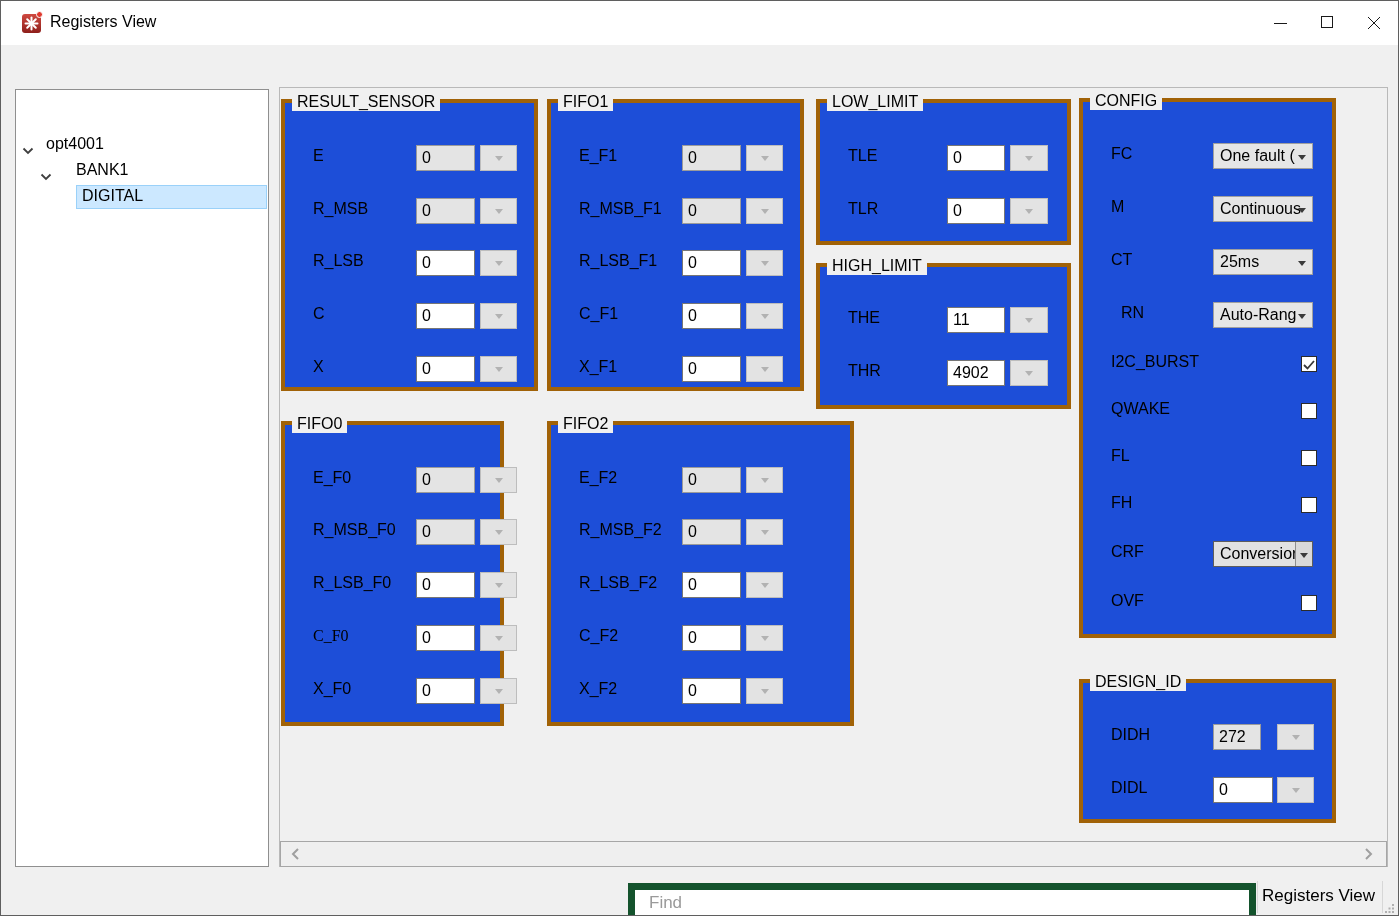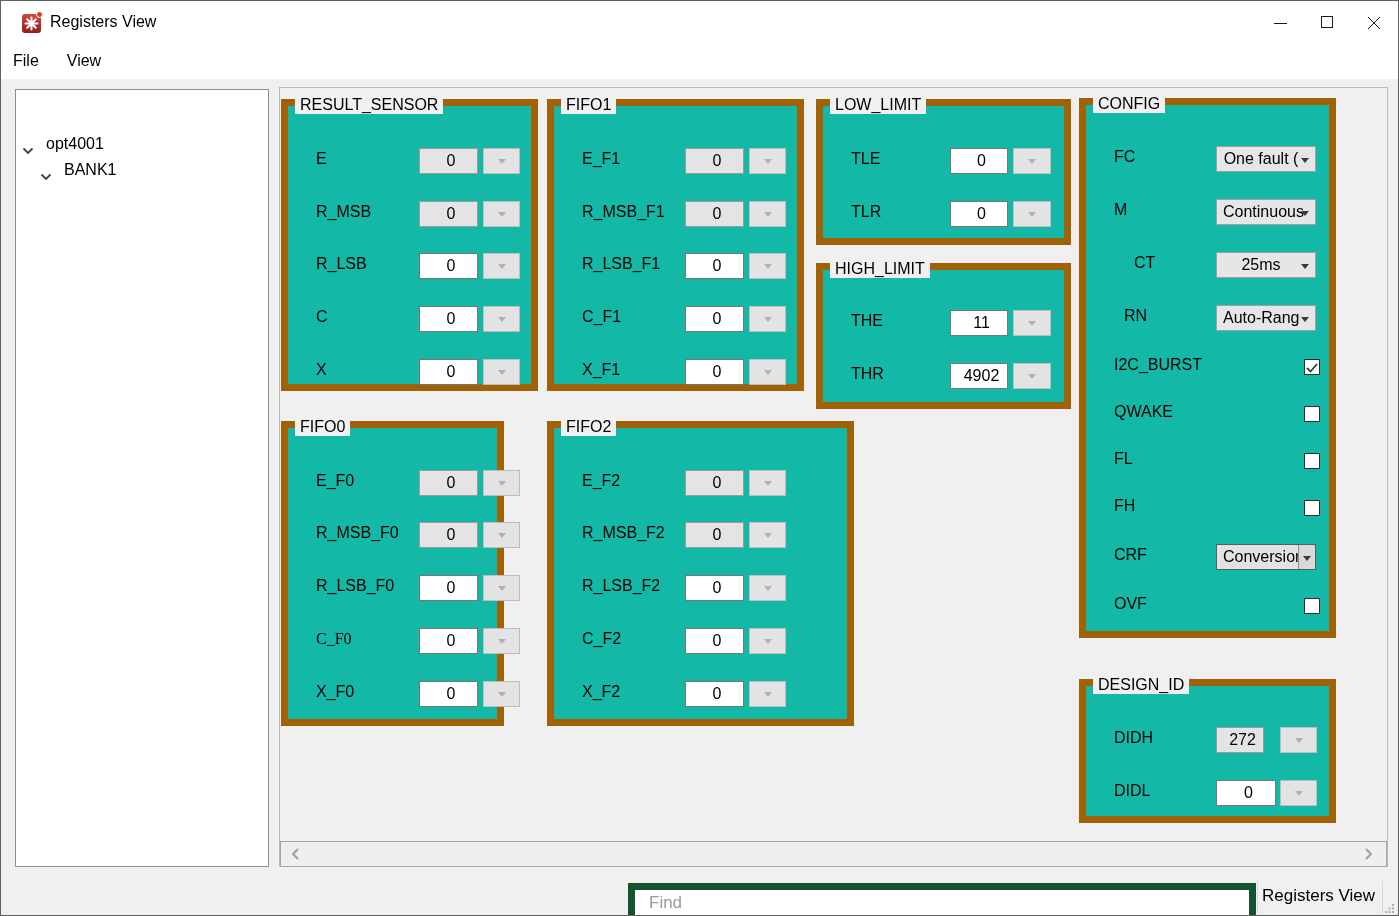--- a/index.html
+++ b/index.html
@@ -28,21 +28,21 @@
   .tree-panel { position:absolute; left:14px; top:88px; width:254px; height:778px;
     background:#ffffff; border:1px solid #8f8f8f; }
   .tree-row { position:absolute; left:0; right:1px; height:24px; font-size:16px; }
   .tree-sel { position:absolute; top:0; bottom:0; right:0; background:#cce8ff; border:1px solid #9ad1f9; }
   .tree-chevron { position:absolute; top:8px; }
   .tree-label { position:absolute; top:2px; white-space:nowrap; }
   
   .viewport-border { position:absolute; left:278px; top:86px; width:1109px; height:780px;
     border:1px solid #b9b9b9; pointer-events:none; }
   
-  .group { position:absolute; border:7px solid #a16207; background:#14b8a6;text-align:center; }
+  .group { position:absolute; border:4px solid #a16207; background:#1d4ed8; }
   .group-title { position:absolute; top:-10px; left:7px; background:#f0f0f0; padding:0 5px;
     font-size:16px; white-space:nowrap; }
   .field-label { position:absolute; font-size:16px; white-space:nowrap; }
   .reg-input { position:absolute; height:26px; border:1px solid #767676; background:#ffffff;
     font-size:16px; line-height:24px; padding-left:5px; }
   .reg-input.readonly { background:#e4e4e4; border-color:#9b9b9b; }
   .arrow-btn { position:absolute; height:26px; border:1px solid #bdbdbd; background:#e3e3e3; }
   .tri-dis { position:absolute; left:50%; top:50%; margin:-2px 0 0 -4px; width:0; height:0;
     border-left:4px solid transparent; border-right:4px solid transparent; border-top:5px solid #b2b2b2; }
   .combo { position:absolute; height:26px; border:1px solid #a0a0a0; background:#e6e6e6;
@@ -95,37 +95,37 @@
       </div>
       <div class="win-btn">
         <svg width="14" height="14" style="position:absolute;left:16px;top:15px">
           <line x1="1" y1="1" x2="13" y2="13" stroke="#1a1a1a" stroke-width="1"></line>
           <line x1="13" y1="1" x2="1" y2="13" stroke="#1a1a1a" stroke-width="1"></line>
         </svg>
       </div>
     </div>
   </div>
 
-  <div class="menubar">
-    <span class="menu-item">File</span>
-    <span class="menu-item">View</span>
-  </div>
 
   <div class="tree-panel" id="tree-panel">
       <div class="tree-row" style="top: 43px;">
         <span class="tree-chevron" style="left: 6px;"><svg width="12" height="8">
             <polyline points="1.5,1.5 6,6 10.5,1.5" fill="none" stroke="#3f3f3f" stroke-width="1.8"></polyline>
           </svg></span>
         <span class="tree-label" style="left: 30px;">opt4001</span>
       </div>
       <div class="tree-row" style="top: 69px;">
         <span class="tree-chevron" style="left: 24px;"><svg width="12" height="8">
             <polyline points="1.5,1.5 6,6 10.5,1.5" fill="none" stroke="#3f3f3f" stroke-width="1.8"></polyline>
           </svg></span>
-        <span class="tree-label" style="left: 48px;">BANK1</span>
+        <span class="tree-label" style="left: 60px;">BANK1</span>
+      </div>
+      <div class="tree-row" style="top: 95px;">
+        <div class="tree-sel" style="left: 60px;"></div>
+        <span class="tree-label" style="left: 66px;">DIGITAL</span>
       </div>
     </div>
 
   <div class="viewport-border"></div>
   <div id="groups-host">
       <div class="group" style="left: 280px; top: 98px; width: 257px; height: 292px;">
         <span class="group-title">RESULT_SENSOR</span>
         <span class="field-label" style="left: 28px; top: 44px;">E</span>
         <div class="reg-input readonly" style="left: 131px; top: 42px; width: 59px;">0</div>
         <div class="arrow-btn" style="left: 195px; top: 42px; width: 37px;">
@@ -261,21 +261,21 @@
         <div class="arrow-btn" style="left: 190px; top: 93px; width: 38px;">
           <span class="tri-dis"></span>
         </div>
       </div>
       <div class="group" style="left: 1078px; top: 97px; width: 257px; height: 540px;">
         <span class="group-title">CONFIG</span>
         <span class="field-label" style="left: 28px; top: 43px;">FC</span>
         <div class="combo" style="left: 130px; top: 41px; width: 100px;"><span>One fault (</span><span class="tri-dark"></span></div>
         <span class="field-label" style="left: 28px; top: 96px;">M</span>
         <div class="combo" style="left: 130px; top: 94px; width: 100px;"><span>Continuous</span><span class="tri-dark"></span></div>
-        <span class="field-label" style="left: 28px; top: 149px; margin-left: 20px;">CT</span>
+        <span class="field-label" style="left: 28px; top: 149px;">CT</span>
         <div class="combo" style="left: 130px; top: 147px; width: 100px;"><span>25ms</span><span class="tri-dark"></span></div>
         <span class="field-label" style="left: 38px; top: 202px;">RN</span>
         <div class="combo" style="left: 130px; top: 200px; width: 100px;"><span>Auto-Rang</span><span class="tri-dark"></span></div>
         <span class="field-label" style="left: 28px; top: 251px;">I2C_BURST</span>
         <div class="checkbox" style="left: 218px; top: 254px;">
           <svg width="14" height="14" style="position:absolute;left:0;top:1px">
             <polyline points="2,7 5.5,10.5 12,3" fill="none" stroke="#3a3a3a" stroke-width="1.8"></polyline>
           </svg>
         </div>
         <span class="field-label" style="left: 28px; top: 298px;">QWAKE</span>

